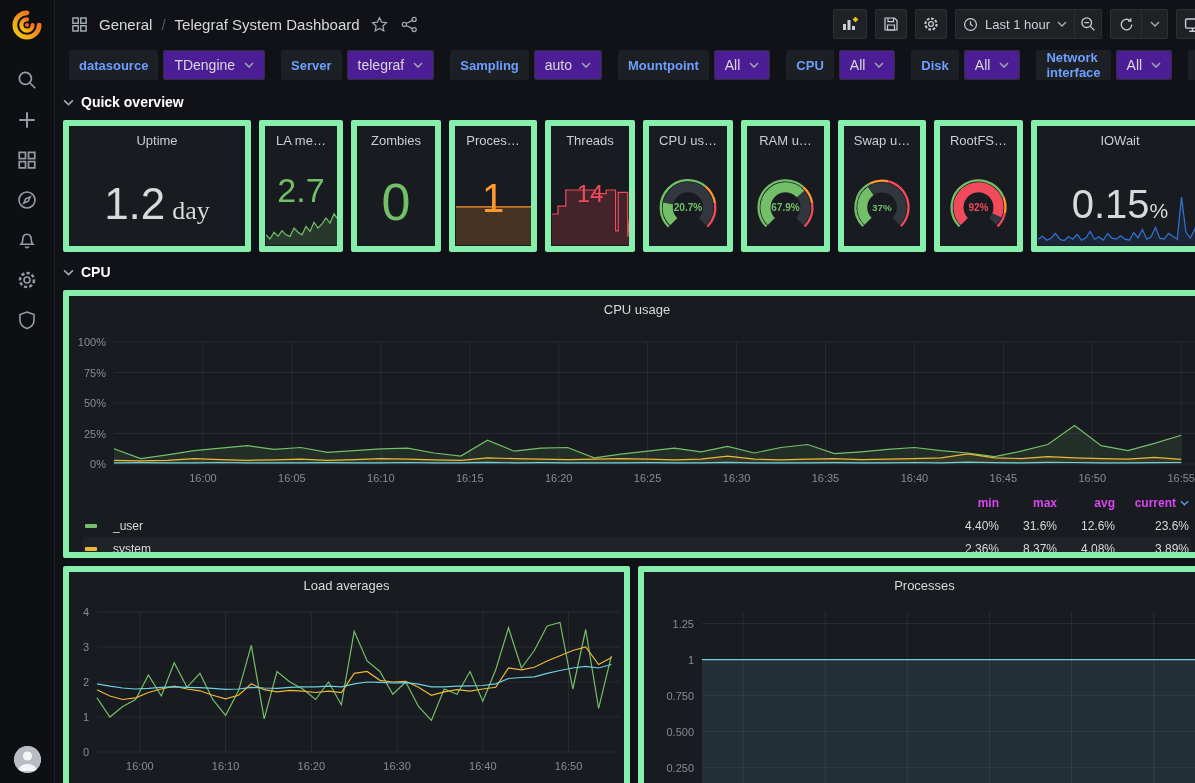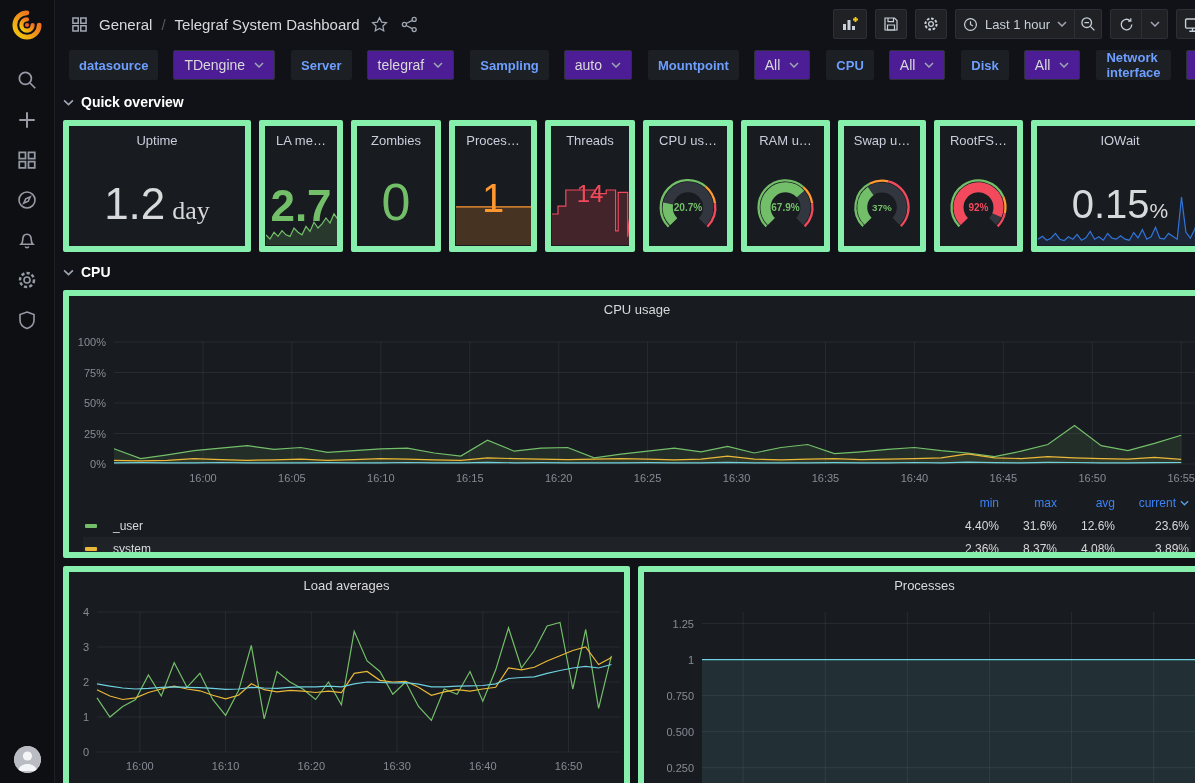--- a/index.html
+++ b/index.html
@@ -30,57 +30,57 @@
   .toolbar { margin-left:auto; display:flex; align-items:center; gap:8px; margin-right:-14px; }
   .tb-btn { height:30px; min-width:32px; padding:0 7px; background:#1f2125; border:1px solid #2c3036;
             border-radius:2px; color:#c7d0d9; display:flex; align-items:center; justify-content:center;
             gap:7px; font-size:13px; cursor:pointer; white-space:nowrap; }
   .tb-group { display:flex;justify-content:center; }
   .tb-group .tb-btn:first-child { border-radius:2px 0 0 2px; }
   .tb-group .tb-btn:last-child { border-radius:0 2px 2px 0; border-left:0; min-width:26px; padding:0 5px; }
 
   
   .varsrow { display:flex; align-items:center; gap:16px; padding:2px 0 8px 14px; }
-  .var-pair { display:flex; align-items:stretch; height:30px; gap:15px; }
+  .var-pair { display:flex; align-items:stretch; height:30px; gap:5px; }
   .var-label { display:flex; align-items:center; padding:0 10px; background:#1c1f24; color:#6e9fff;
                font-weight:700; font-size:13px; border-radius:2px; }
   .var-value { display:flex; align-items:center; gap:9px; padding:4px 10px; background:#4c1d95;
                border:1px solid #2e3238; border-radius:2px; color:#d8d9da; font-size:14px; cursor:pointer; }
 
   
   .dash { padding:0 0 0 8px; }
   .section-header { display:flex; align-items:center; gap:7px; height:24px; margin:2px 0 6px 0;
                     font-size:14px; font-weight:700; color:#ffffff; cursor:pointer; width:max-content; }
   .panel { background:#181b1f; border:6px solid #86efac; border-radius:2px; position:relative; }
 
   .stats-row { display:flex; gap:8px; width:1148px; }
   .stat { height:132px; overflow:hidden; flex:0 0 auto; }
   .stat-title { text-align:center; font-size:13px; font-weight:500; color:#ccccdc; padding-top:7px;
                 white-space:nowrap; overflow:hidden; }
   .stat-val { position:absolute; left:0; right:0; text-align:center; font-weight:500; line-height:1; }
   .stat-val .unit { font-weight:500; }
   .val-uptime  { top:78px; transform:translateY(-50%); font-size:44px; }
   .val-uptime .unit { font-size:26px; margin-left:7px;font-family:Liberation Serif, serif; }
-  .val-la      { top:80px; transform:translateY(-50%); font-size:44px;font-weight:bold; }
+  .val-la      { top:64px; transform:translateY(-50%); font-size:34px; }
   .val-zombies { top:76px; transform:translateY(-50%); font-size:52px; }
   .val-proc    { top:72px; transform:translateY(-50%); font-size:40px; }
   .val-threads { top:68px; transform:translateY(-50%); font-size:24px; }
   .val-iowait  { top:78px; transform:translateY(-50%); font-size:40px; }
   .val-iowait .unit { font-size:21px; }
   .spark { position:absolute; left:1px; right:1px; bottom:1px; }
   .spark-la { height:44px; } .spark-proc { height:42px; } .spark-threads { height:62px; } .spark-iowait { height:50px; }
   .gauge { position:absolute; left:0; right:0; bottom:5px; display:flex; justify-content:center; }
 
   .cpu-panel { width:1148px; height:268px; overflow:hidden; margin-top:2px; }
   .panel-title { height:26px; display:flex; align-items:center; justify-content:center;
                  font-size:13px; font-weight:500; color:#d8d9da; cursor:pointer; }
   .chart-cpu { height:170px; }
   .legend { padding:0 14px; }
   .lg-row { display:flex; align-items:center; height:23px; font-size:12px; color:#d8d9da; padding:0 2px; }
-  .lg-head { height:22px; color:#3b82f6; font-weight:400; }
+  .lg-head { height:22px; color:#d946ef; font-weight:700; }
   .lg-name { flex:1; display:flex; align-items:center; gap:16px; }
   .lg-col { width:58px; text-align:right; }
   .lg-col.cur { width:74px; display:inline-flex; justify-content:flex-end; align-items:center; gap:4px; }
   .lg-swatch { width:12px; height:4px; border-radius:1px; display:inline-block; }
 
   .bottom-row { display:flex; gap:8px; margin-top:8px; width:1148px; }
   .load-panel { width:567px; height:360px; }
   .proc-panel { width:573px; height:360px; }
   .chart-load { height:190px; } .chart-proc { height:230px; }
   .chart { position:relative; }

